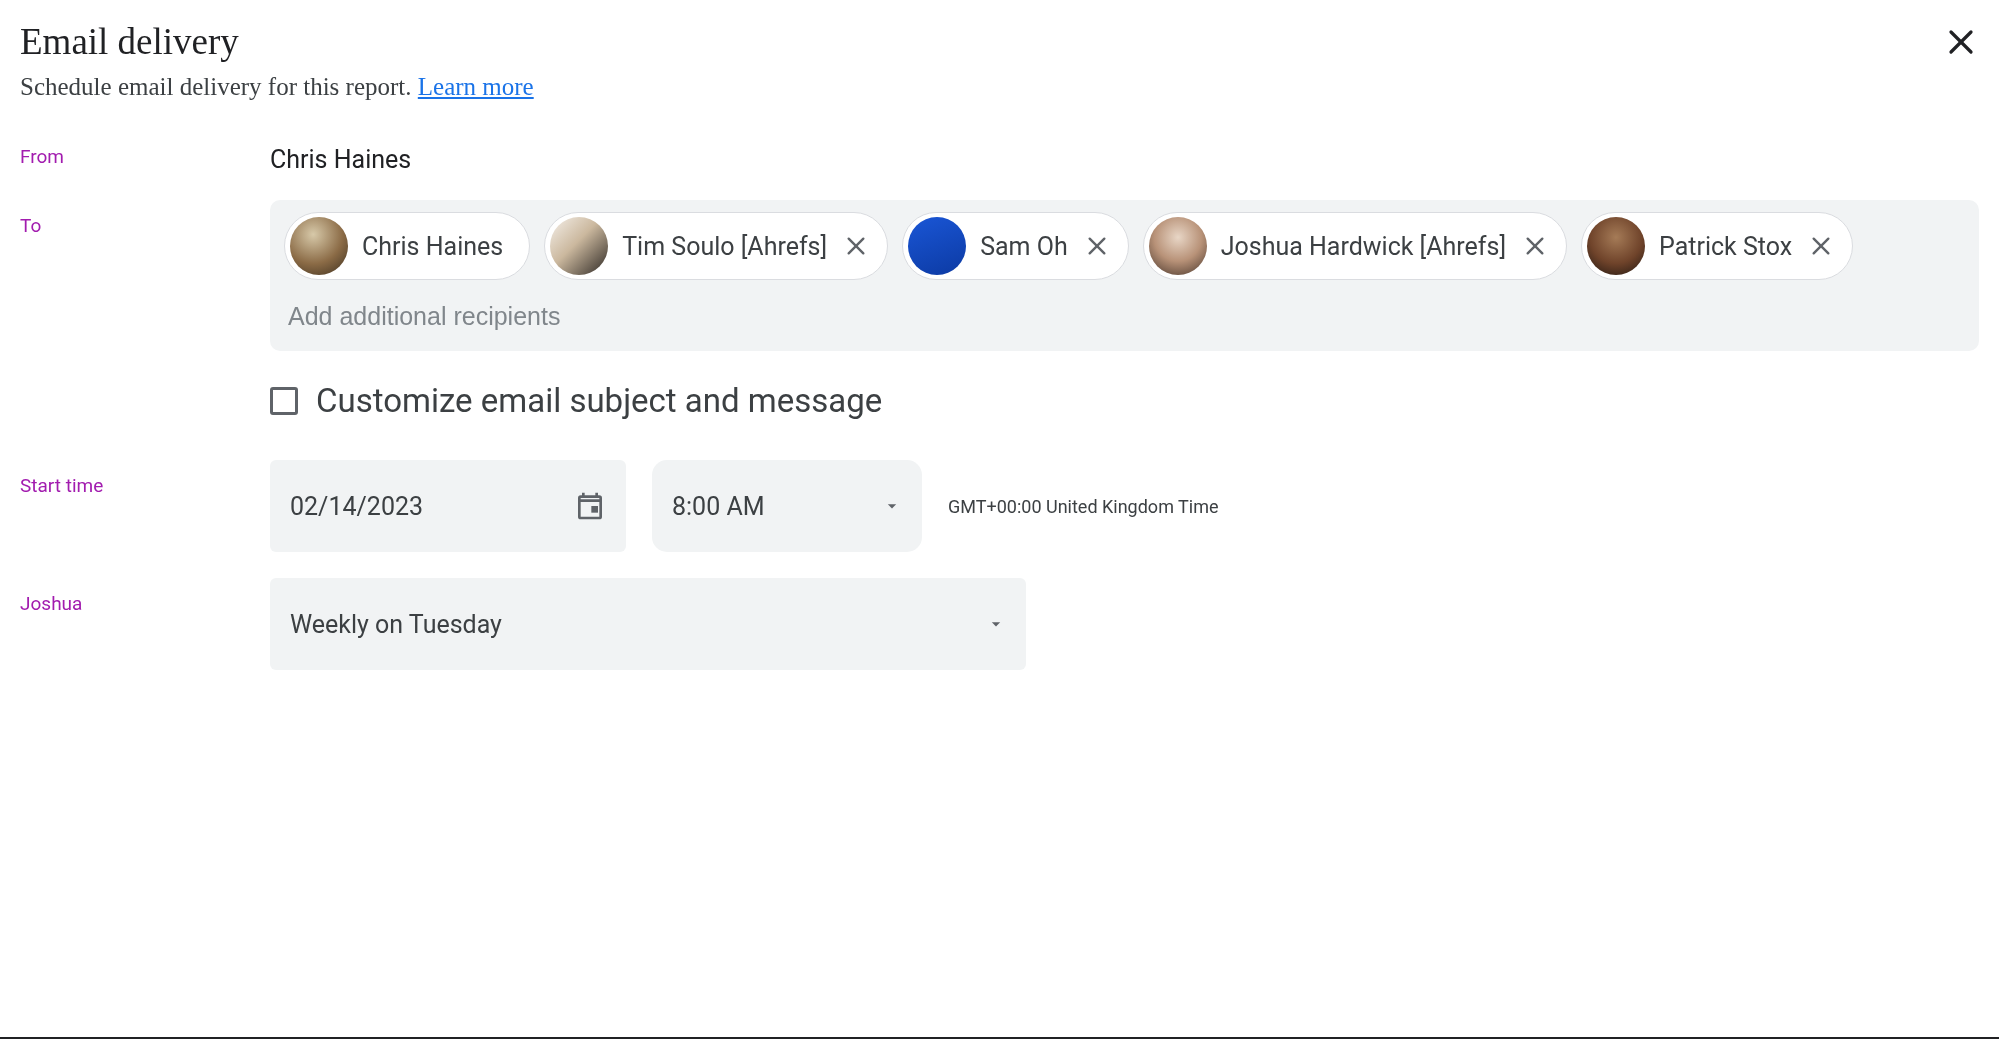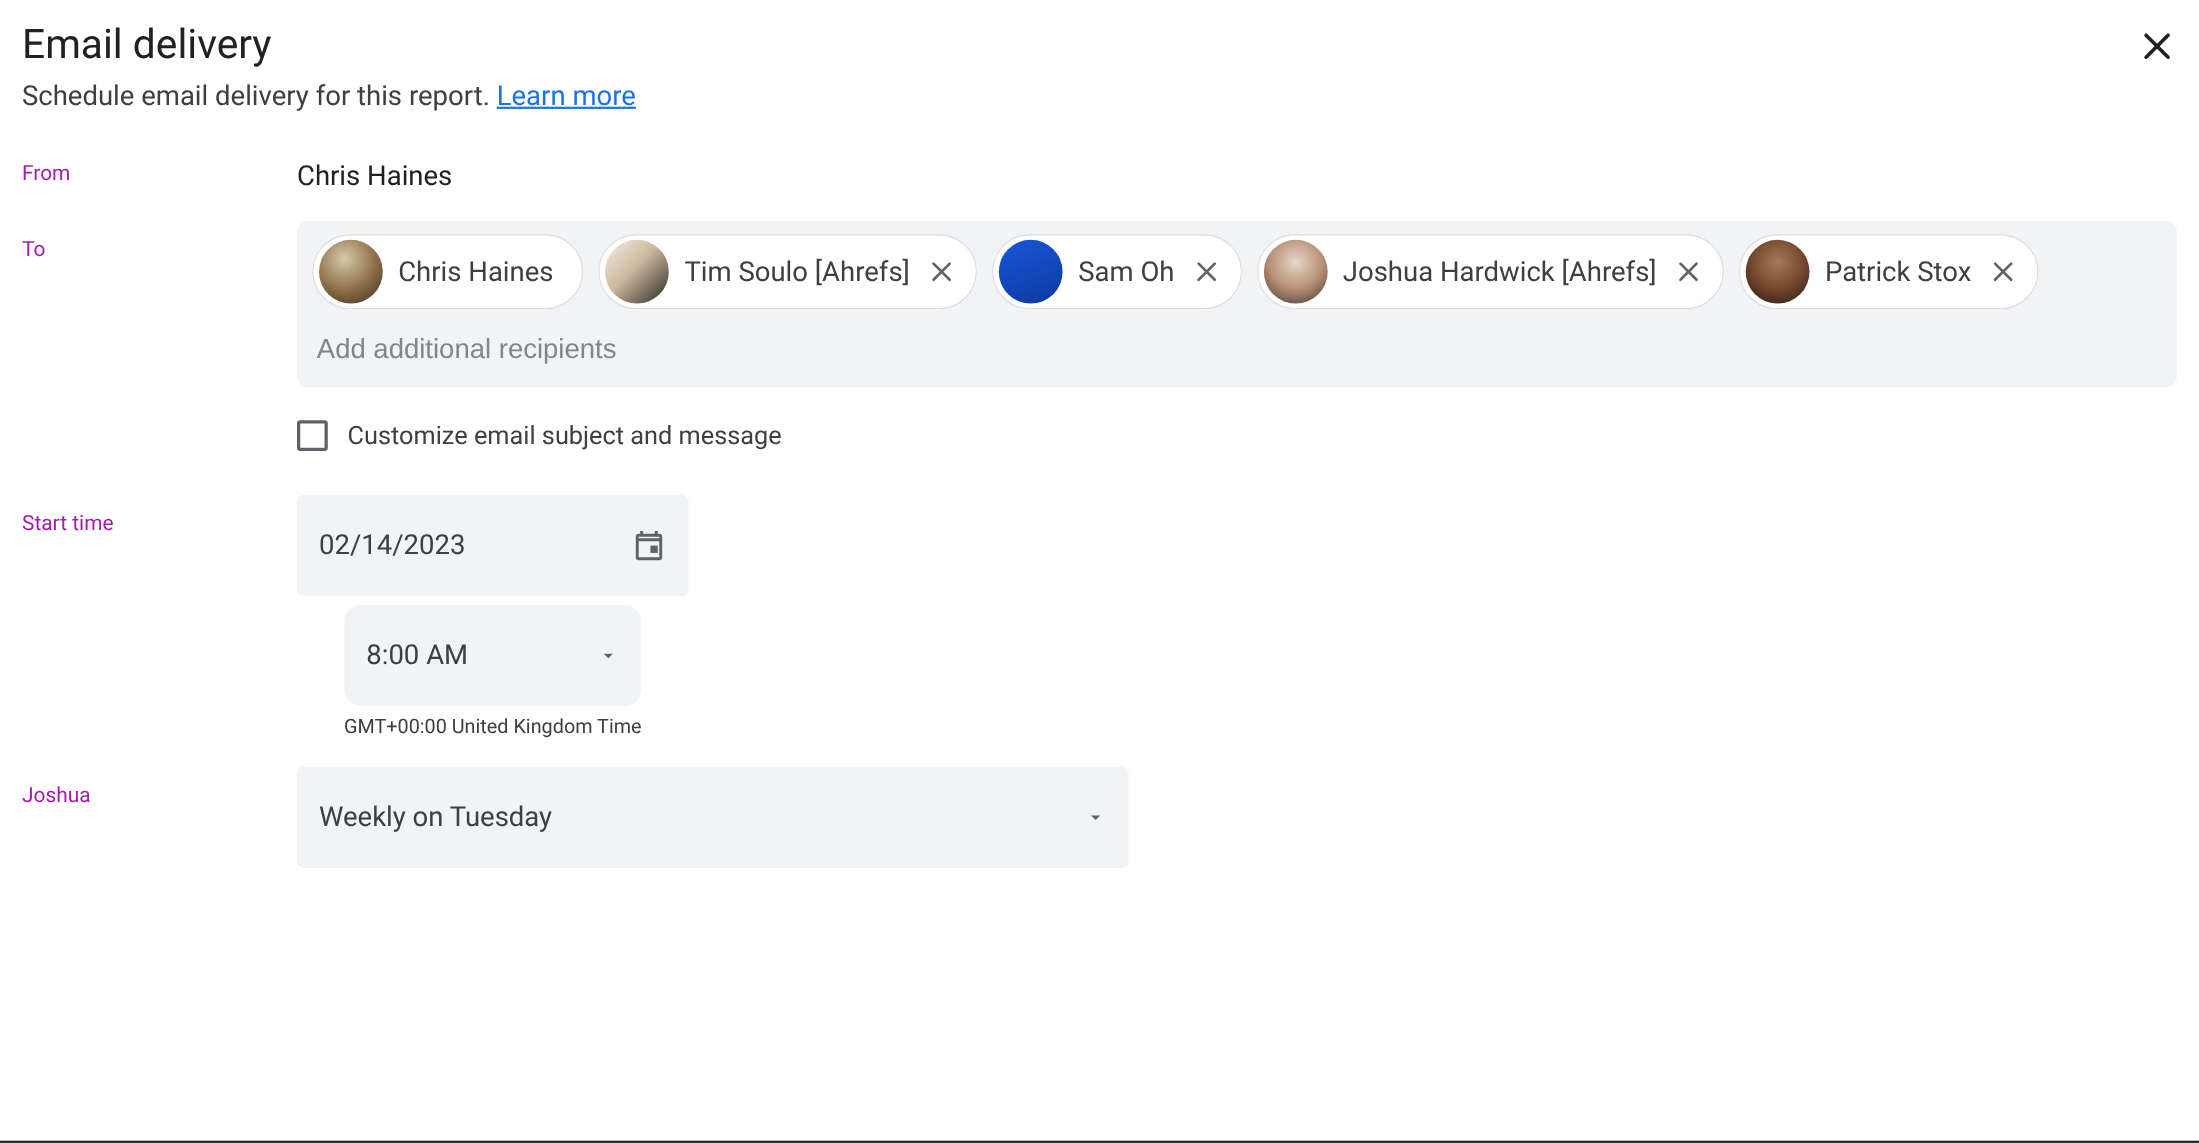--- a/index.html
+++ b/index.html
@@ -9,21 +9,21 @@
       color: #3c4043;
       padding: 20px;
       font-size: 23px;
     }
     .header {
       display: flex;
       justify-content: space-between;
       align-items: flex-start;
       margin-bottom: 30px;
     }
-    .header-text { flex: 1; }
+    .header-text { flex: 1; font-family: Liberation Serif, serif; }
     .title {
       font-size: 37px;
       font-weight: 400;
       color: #202124;
       margin-bottom: 10px;
     }
     .subtitle {
       font-size: 25px;
       color: #3c4043;
       font-weight: 400;
@@ -123,29 +123,28 @@
       margin-top: 30px;
     }
     .checkbox {
       width: 28px; height: 28px;
       border: 3px solid #5f6368;
       border-radius: 3px;
       cursor: pointer;
       flex-shrink: 0;
     }
     .checkbox-label {
-      font-size: 23px;
+      font-size: 33px;
       color: #3c4043;
     }
     .inline-fields {
       display: flex;
       align-items: center;
-      gap: 8px;
+      gap: 26px;
       flex-wrap: wrap;
-      flex-direction: column;
     }
     .field {
       background: #f1f3f4;
       border-radius: 6px;
       height: 92px;
       display: flex;
       align-items: center;
       padding: 0 20px;
       font-size: 25px;
       color: #3c4043;

